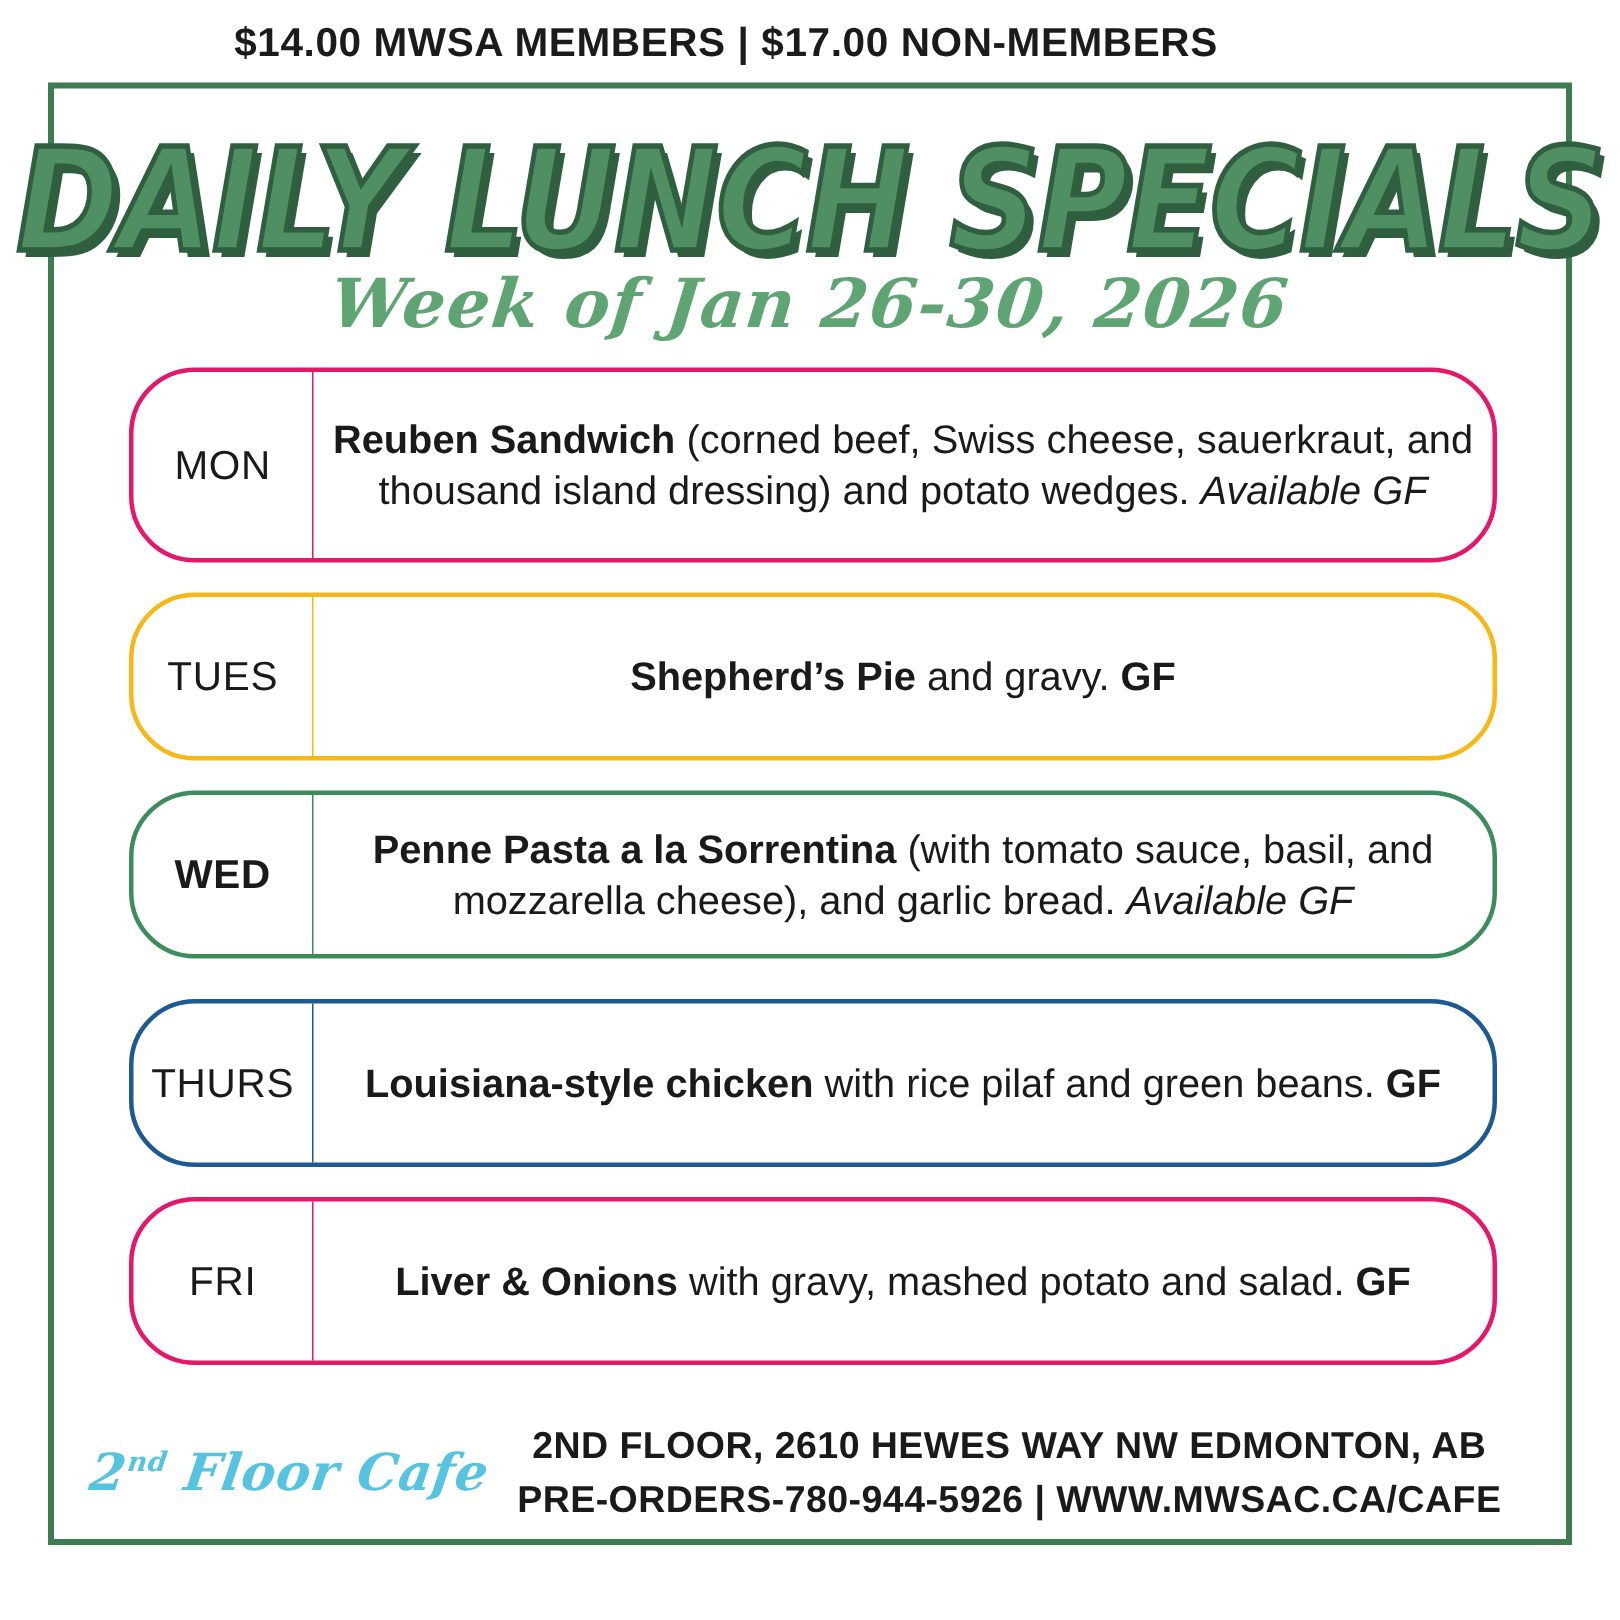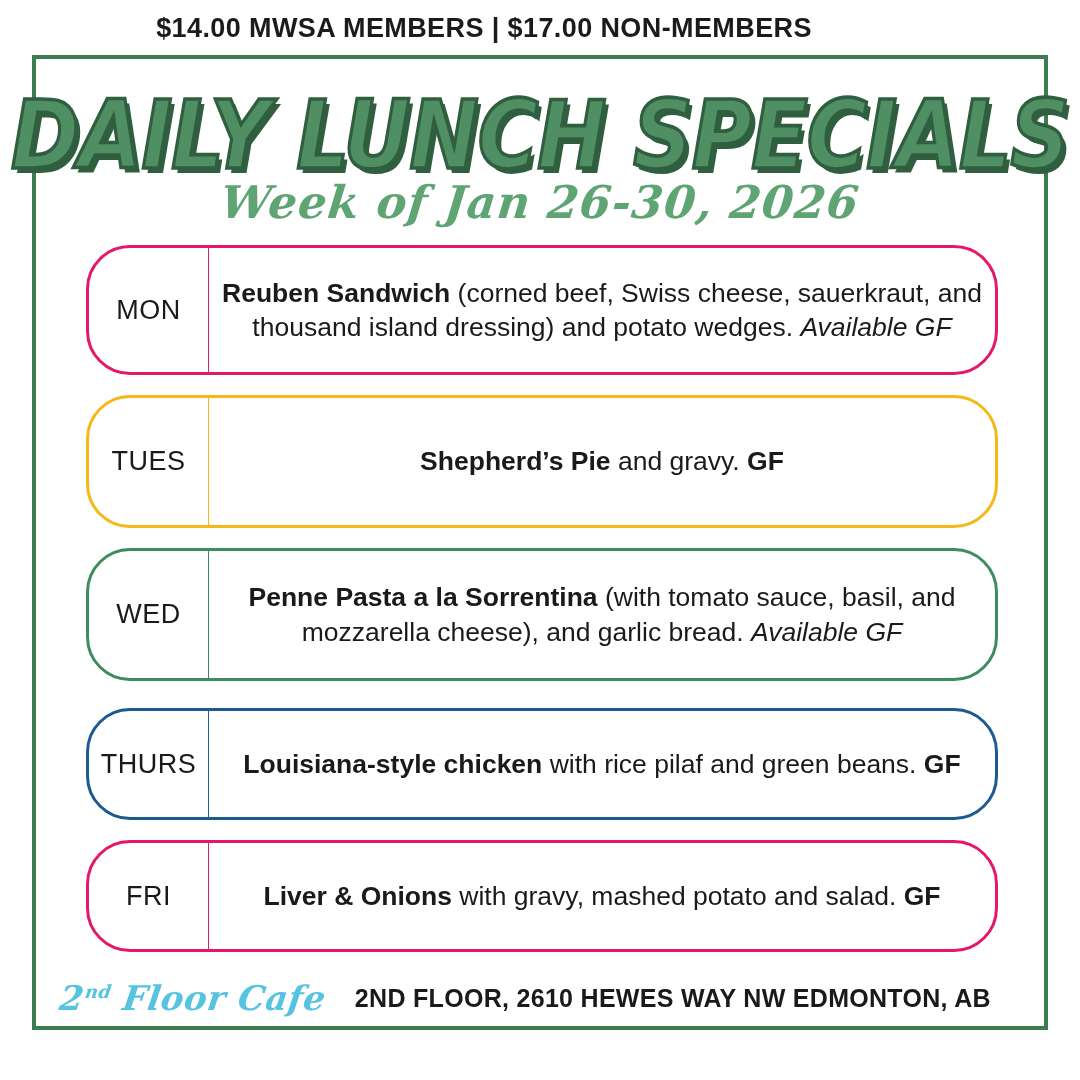--- a/index.html
+++ b/index.html
@@ -122,29 +122,29 @@
     justify-content: center;
     text-align: center;
     padding: 14px 12px;
     font-size: 26.5px;
     line-height: 1.3;
     color: #1a1a1a;
     box-sizing: border-box;
   }
 
   .row.h-tall { height: 130px; }
-  .row.h-mid  { height: 133px; }
+  .row.h-mid  { height: 112px; }
   .row.h-short{ height: 112px; }
 
   .row.c-pink   { border-color: #e4176b; }
   .row.c-pink .day   { border-right-color: #e4176b; }
   .row.c-yellow { border-color: #f5b818; }
   .row.c-yellow .day { border-right-color: #f5b818; }
   .row.c-green  { border-color: #3d8c5e; }
-  .row.c-green .day  { border-right-color: #3d8c5e; }
+  .row.c-green .day  { border-right-color: #3d8c5e; font-weight: bold; }
   .row.c-blue   { border-color: #1d5a92; margin-top: 27px; }
   .row.c-blue .day   { border-right-color: #1d5a92; }
 
   .desc b { font-weight: 700; }
   .desc i { font-style: italic; }
 
   
   .footer {
     position: absolute;
     left: 60px;
@@ -225,16 +225,17 @@
         <span><b>Liver &amp; Onions</b><span> with gravy, mashed potato and salad. </span><b>GF</b></span>
       </div>
     </div>
 
   </div>
 
   <div class="footer">
     <div class="cafe-logo"><span>2</span><sup>nd</sup><span> Floor Cafe</span></div>
     <div class="footer-text">
       <div>2ND FLOOR, 2610 HEWES WAY NW  EDMONTON, AB</div>
+      <div>PRE-ORDERS-780-944-5926 | WWW.MWSAC.CA/CAFE</div>
     </div>
   </div>
 
 </div>
 
 </body></html>

